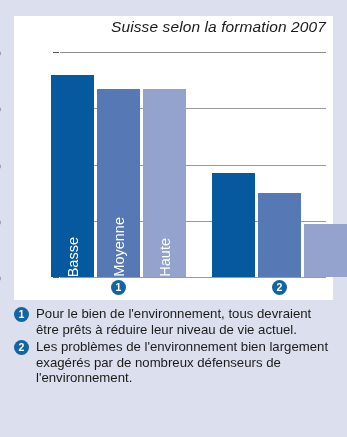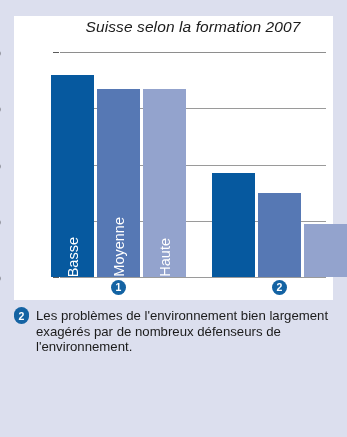--- a/index.html
+++ b/index.html
@@ -17,21 +17,21 @@
   
   .panel{
     position:relative;
     width:319px;height:284px;
     background:#ffffff;
     box-sizing:border-box;
   }
   .chart-title{
     position:absolute;left:46px;top:2px;
     width:266px;
-    text-align:center;
+    text-align:right;
     font-style:italic;
     font-size:15.5px;
     color:#1b1b1b;
     letter-spacing:.1px;
     white-space:nowrap;
   }
   
   .plot{
     position:absolute;
     left:46px;top:36px;
@@ -148,17 +148,17 @@
         </div>
     </div>
 
     <div class="markers-row">
         <div class="marker group-marker" style="left: 97px;">1</div>
         <div class="marker group-marker" style="left: 258px;">2</div>
       </div>
   </div>
 
   <div class="legend">
-      <div class="legend-item"><span class="marker">1</span></div>
+      <div class="legend-item"><span class="marker">1</span><span>Pour le bien de l'environnement, tous devraient être prêts à réduire leur niveau de vie actuel.</span></div>
       <div class="legend-item"><span class="marker">2</span><span>Les problèmes de l'environnement bien largement exagérés par de nombreux défenseurs de l'environnement.</span></div>
     </div>
 
 </div>
 
 </body></html>

